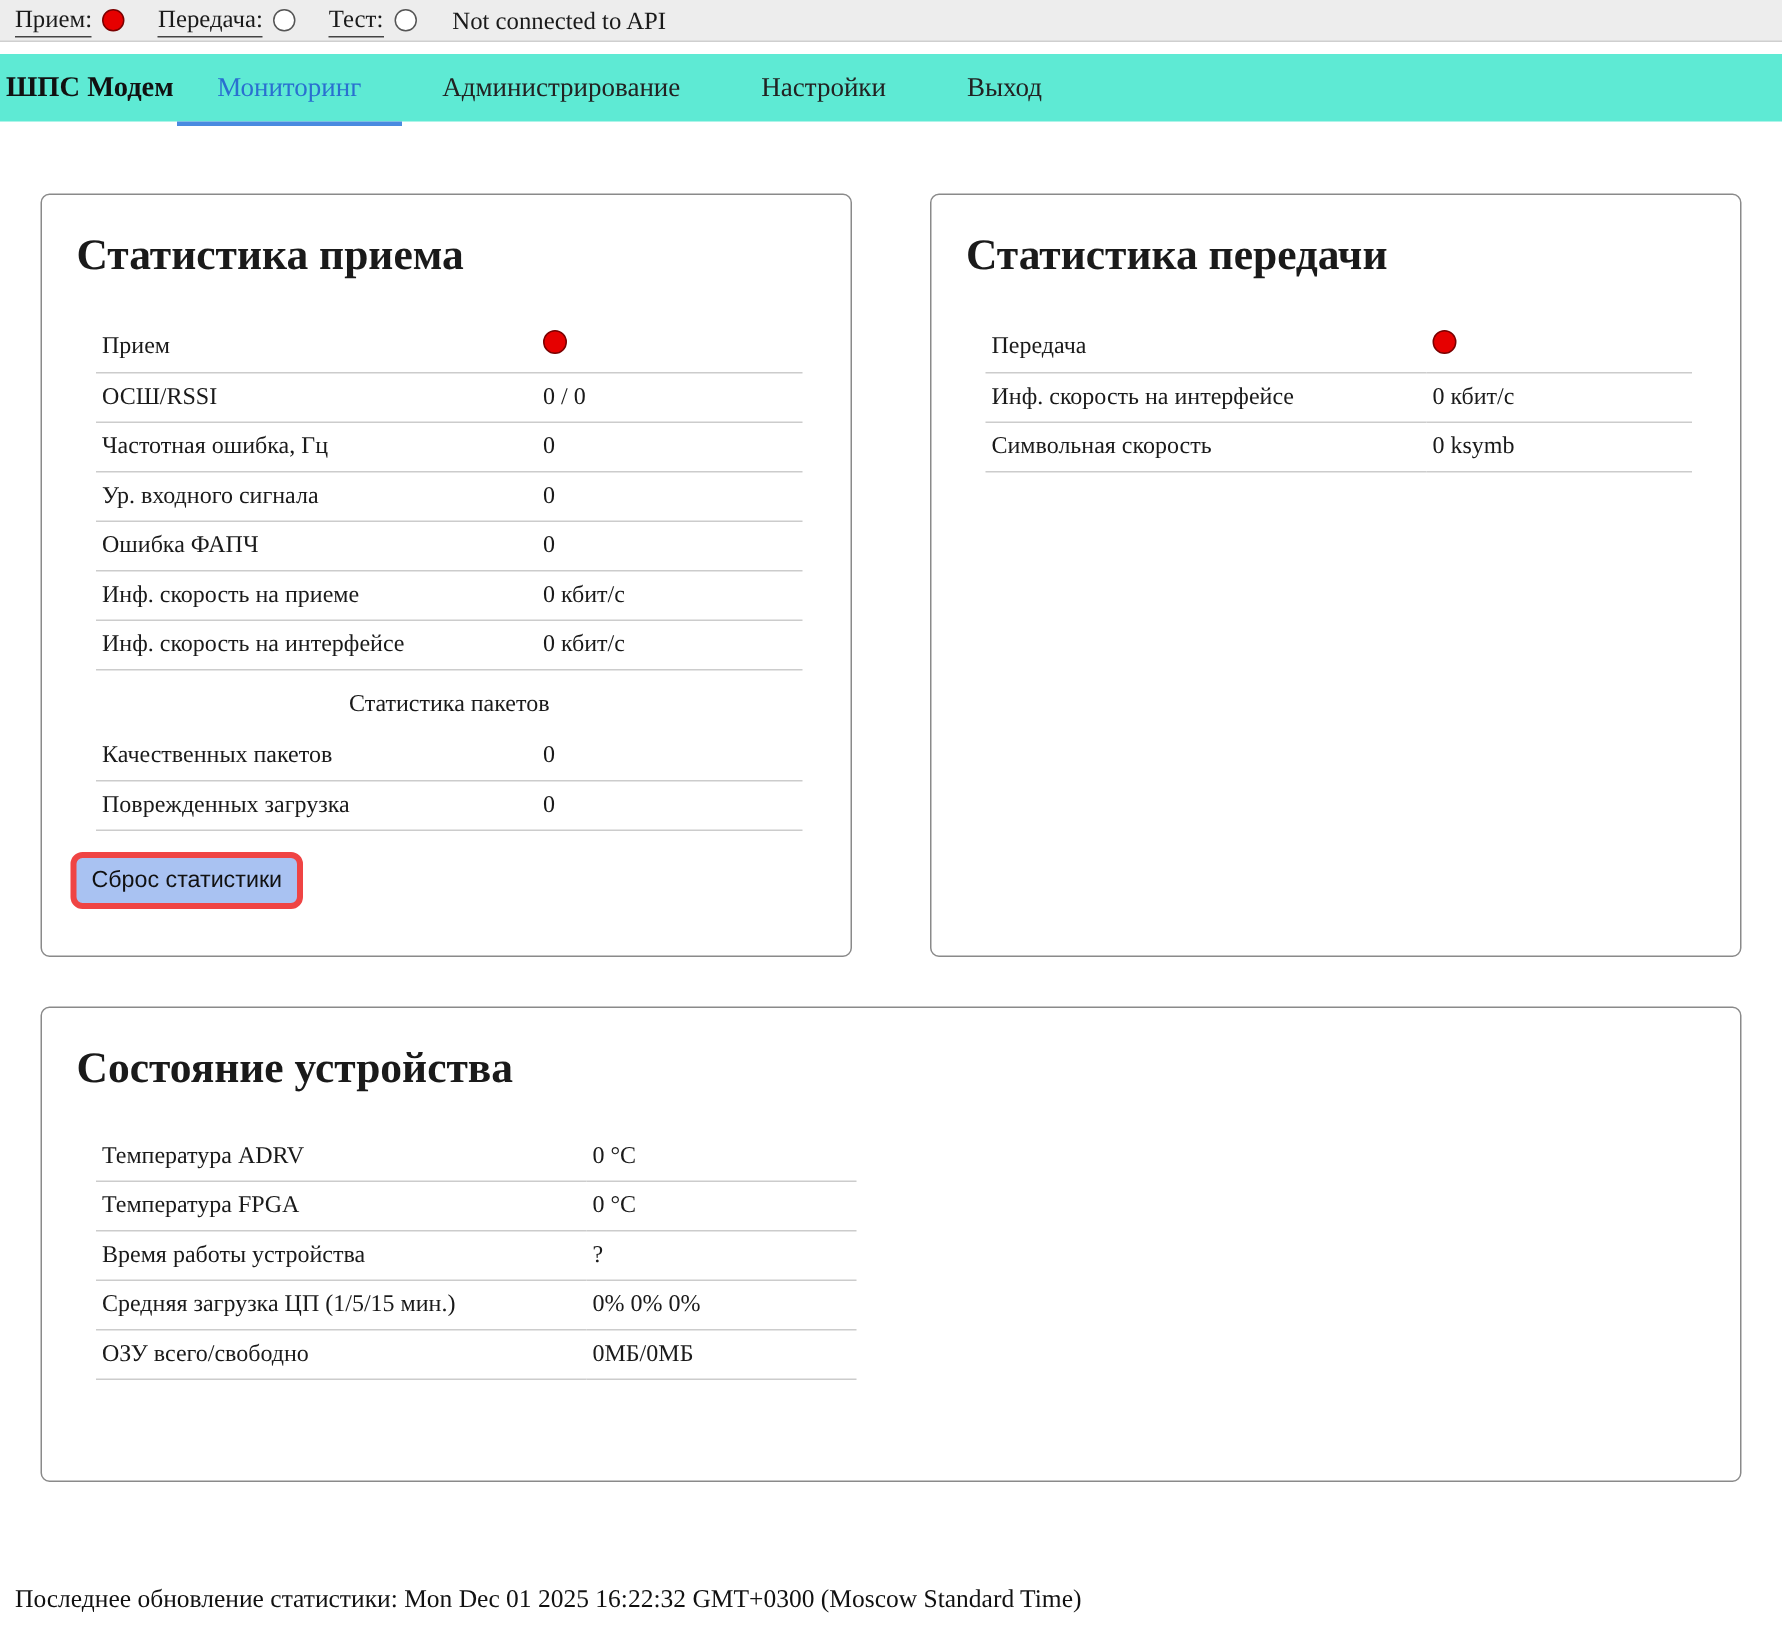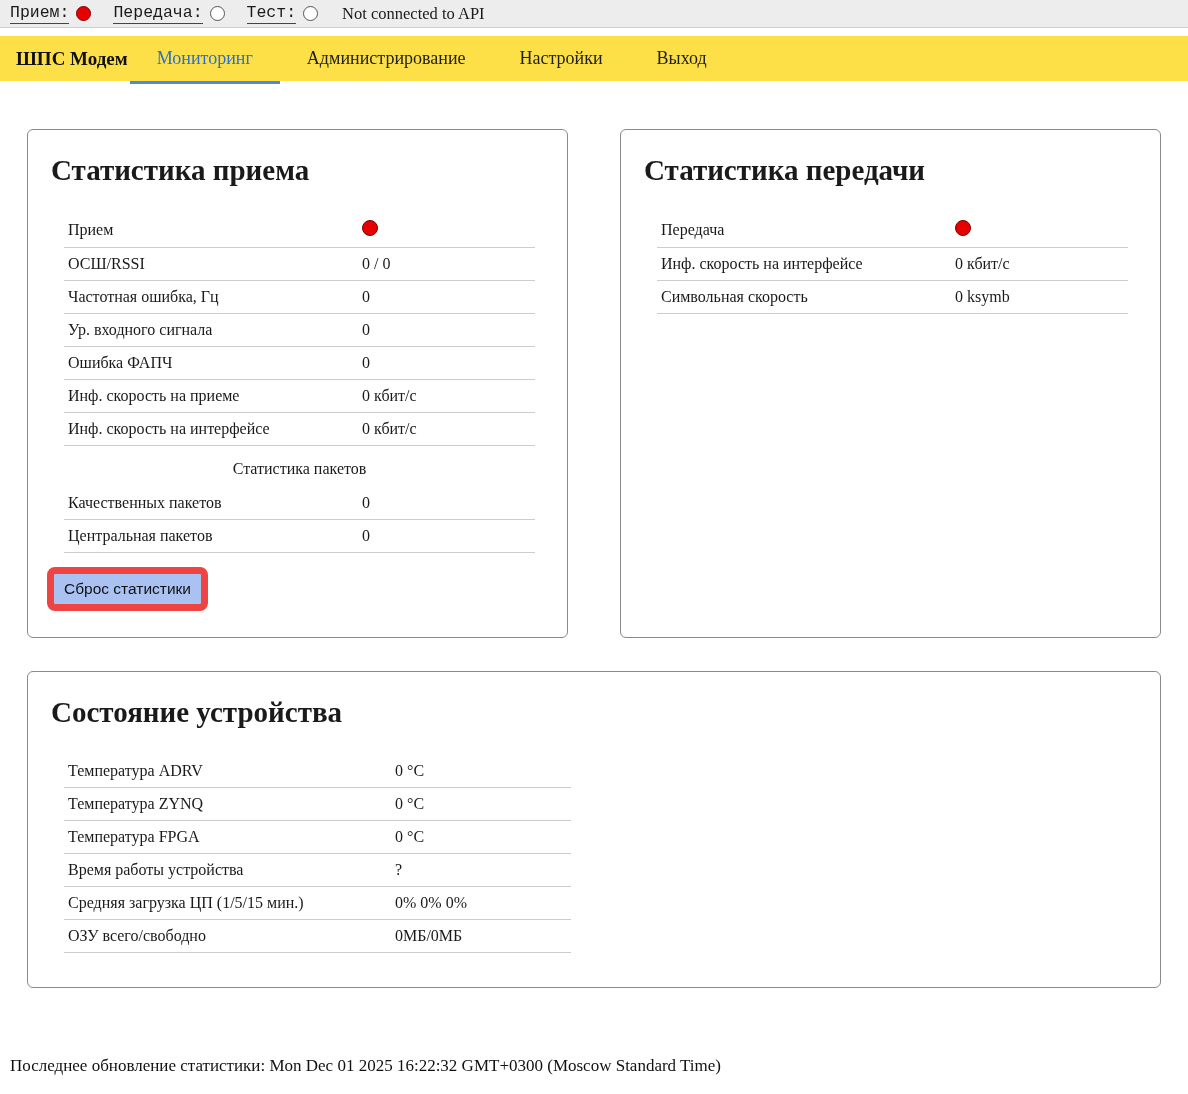--- a/index.html
+++ b/index.html
@@ -15,39 +15,39 @@
   
   .statusbar {
     height:28px;
     background:#ededed;
     border-bottom:1px solid #cfcfcf;
     display:flex;
     align-items:center;
     padding:0 10px;
     font-size:16.5px;
   }
-  .status-item { display:flex; align-items:center; gap:7px; margin-right:22px;font-family:Liberation Mono, monospace; }
+  .status-item { display:flex; align-items:center; gap:7px; margin-right:22px; }
   .status-label { border-bottom:1px solid #444; padding-bottom:1px; }
   .api-status { margin-left:2px; }
 
   .indicator {
     width:15px; height:15px; border-radius:50%;
     display:inline-block; flex:0 0 auto;
   }
   .indicator.on  { background:#e60000; border:1px solid #7a0000; }
   .indicator.off { background:#ffffff; border:1px solid #555555; }
 
   
   .navbar {
     margin-top:8px;
     height:45px;
-    background:#fde047;
+    background:#5eead4;
     display:flex;
     align-items:stretch;
-    padding-left:16px;
+    padding-left:4px;
   }
   .brand {
     font-weight:bold;
     font-size:19px;
     color:#111;
     display:flex; align-items:center;
     padding-right:2px;
   }
   .nav-item {
     font-size:18px;
@@ -105,21 +105,21 @@
   }
   .stats .indicator { width:16px; height:16px; }
 
   
   .reset-btn {
     margin:14px 0 4px 0;
     font-family:"Liberation Sans","DejaVu Sans",sans-serif;
     font-size:15.5px;
     color:#111;
     background:#a9c2f2;
-    border:7px solid #ef4444;
+    border:4px solid #ef4444;
     border-radius:8px;
     padding:6px 10px;
     cursor:pointer;
   }
 
   
   .footer {
     margin-top:68px;
     padding-left:10px;
     font-size:17px;
@@ -188,21 +188,21 @@
         <td class="val">0 кбит/с</td>
       </tr>
       <tr>
         <td class="section-head" colspan="2">Статистика пакетов</td>
       </tr>
       <tr>
         <td class="lbl">Качественных пакетов</td>
         <td class="val">0</td>
       </tr>
       <tr>
-        <td class="lbl">Центральная пакетов</td>
+        <td class="lbl">Поврежденных загрузка</td>
         <td class="val">0</td>
       </tr>
     </tbody>
       </table>
     <button class="reset-btn">Сброс статистики</button>
   </div>
 
   <div class="card half">
     <div class="card-title">Статистика передачи</div>
     <table class="stats half-t">
@@ -226,24 +226,20 @@
 
 <div class="card wide">
   <div class="card-title">Состояние устройства</div>
   <table class="stats wide-t">
     <tbody>
         <tr>
       <td class="lbl">Температура ADRV</td>
       <td class="val">0 °C</td>
     </tr>
     <tr>
-      <td class="lbl">Температура ZYNQ</td>
-      <td class="val">0 °C</td>
-    </tr>
-    <tr>
       <td class="lbl">Температура FPGA</td>
       <td class="val">0 °C</td>
     </tr>
     <tr>
       <td class="lbl">Время работы устройства</td>
       <td class="val">?</td>
     </tr>
     <tr>
       <td class="lbl">Средняя загрузка ЦП (1/5/15 мин.)</td>
       <td class="val">0% 0% 0%</td>

